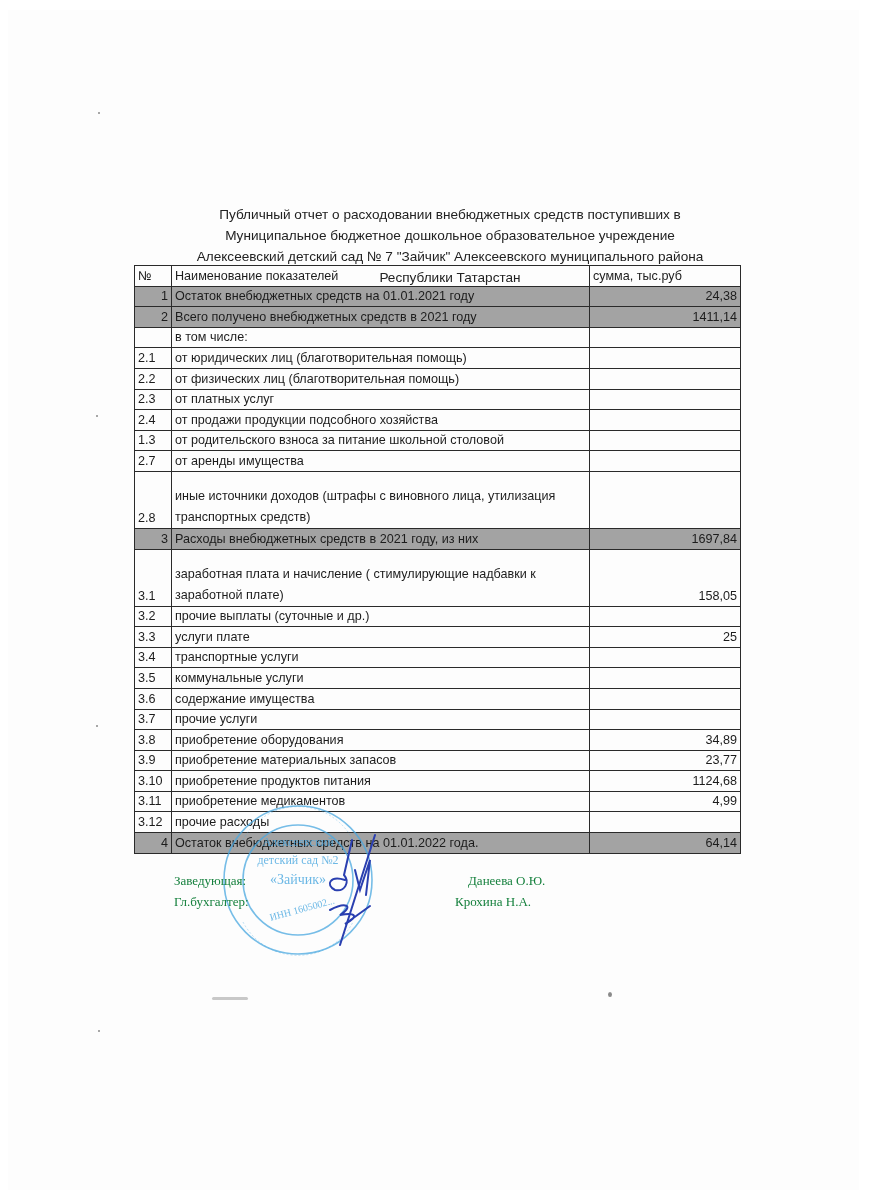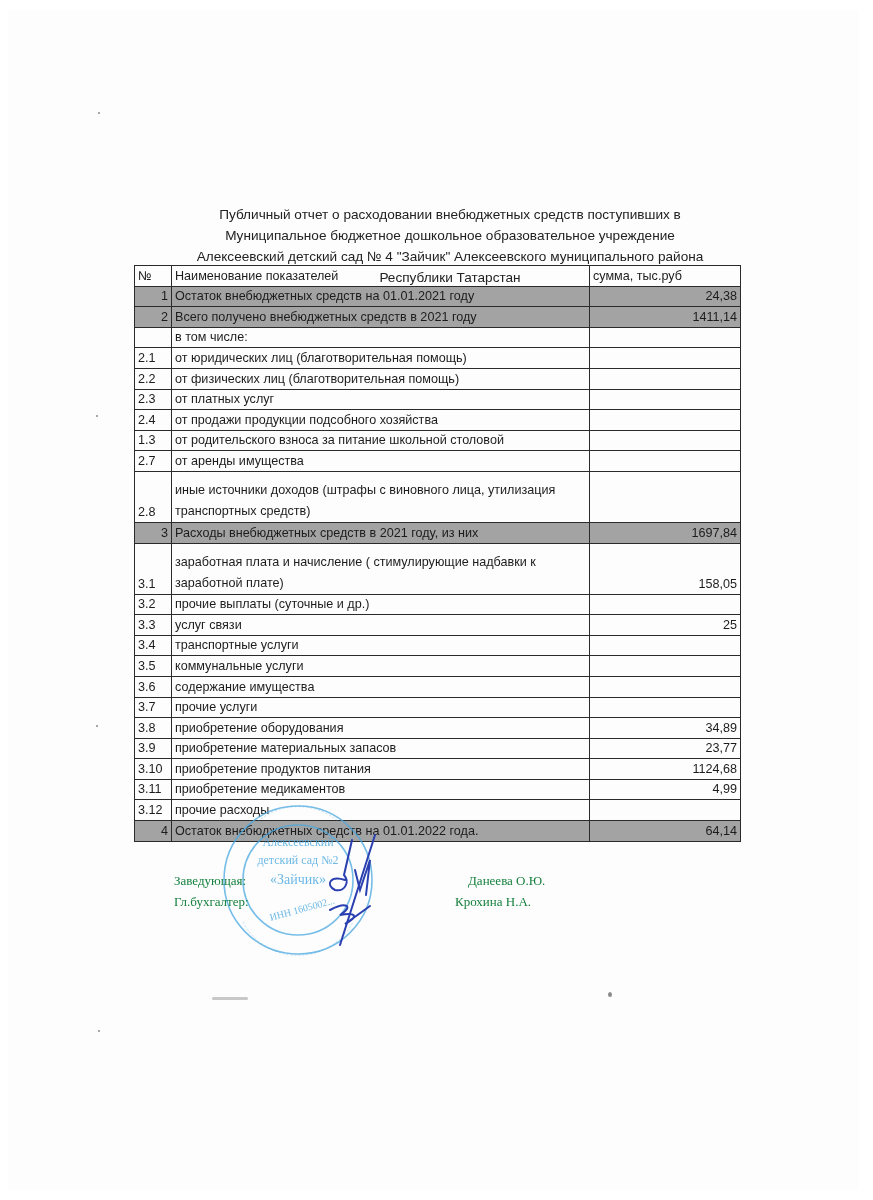--- a/index.html
+++ b/index.html
@@ -19,21 +19,21 @@
   }
   table.report {
     position:absolute; left:134px; top:265px;
     border-collapse:collapse; table-layout:fixed; width:606px;
     font-size:12.6px; color:#1c1c1c;
   }
   table.report td {
     border:1px solid #2a2a2a; padding:0 3px; height:19.6px;
     line-height:19px; white-space:nowrap; overflow:hidden; vertical-align:bottom;
   }
-  table.report td.wrap { white-space:normal; line-height:21px; padding-top:8px; }
+  table.report td.wrap { white-space:normal; line-height:21px; padding-top:14px; }
   table.report col.c-num { width:37px; }
   table.report col.c-name { width:418px; }
   table.report col.c-sum { width:151px; }
   td.num { text-align:left; }
   td.amt { text-align:right; }
   tr.total td { background:#a3a3a3; }
   tr.total td.num { text-align:right; }
   .sig {
     position:absolute; font-size:13px; color:#15803d;font-family:Liberation Serif, serif;
   }
@@ -43,21 +43,21 @@
   .speck { position:absolute; background:#8a8a8a; border-radius:50%; }
 </style>
 </head>
 <body>
 
 <div class="page-shade"></div>
 
 <div class="title">
   <div>Публичный отчет о расходовании внебюджетных средств поступивших в</div>
   <div>Муниципальное бюджетное дошкольное образовательное учреждение</div>
-  <div>Алексеевский детский сад № 4 "Зайчик" Алексеевского муниципального района</div>
+  <div>Алексеевский детский сад № 7 "Зайчик" Алексеевского муниципального района</div>
   <div>Республики Татарстан</div>
 </div>
 
 <table class="report">
   <colgroup>
       <col class="c-num">
       <col class="c-name">
       <col class="c-sum">
     </colgroup>
   <tbody id="report-body">
@@ -126,21 +126,21 @@
         <td class="wrap">заработная плата и начисление ( стимулирующие надбавки к заработной плате)</td>
         <td class="amt">158,05</td>
       </tr>
       <tr>
         <td class="num">3.2</td>
         <td>прочие выплаты (суточные и др.)</td>
         <td class="amt"></td>
       </tr>
       <tr>
         <td class="num">3.3</td>
-        <td>услуг связи</td>
+        <td>услуги плате</td>
         <td class="amt">25</td>
       </tr>
       <tr>
         <td class="num">3.4</td>
         <td>транспортные услуги</td>
         <td class="amt"></td>
       </tr>
       <tr>
         <td class="num">3.5</td>
         <td>коммунальные услуги</td>

